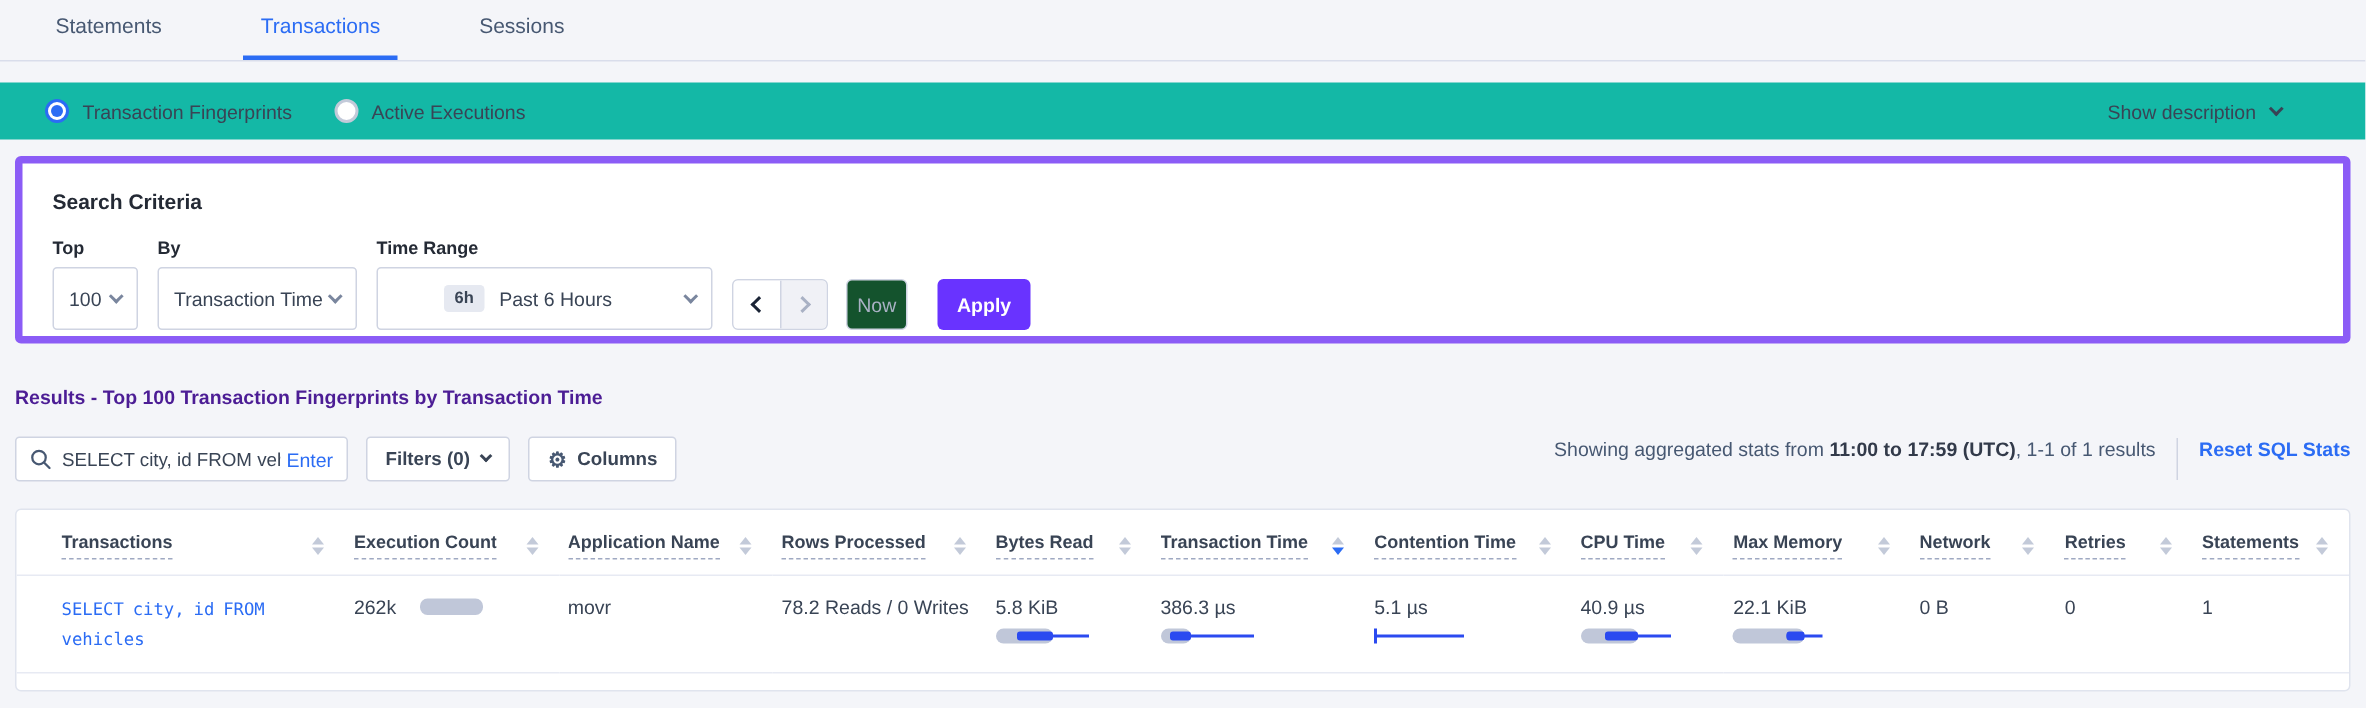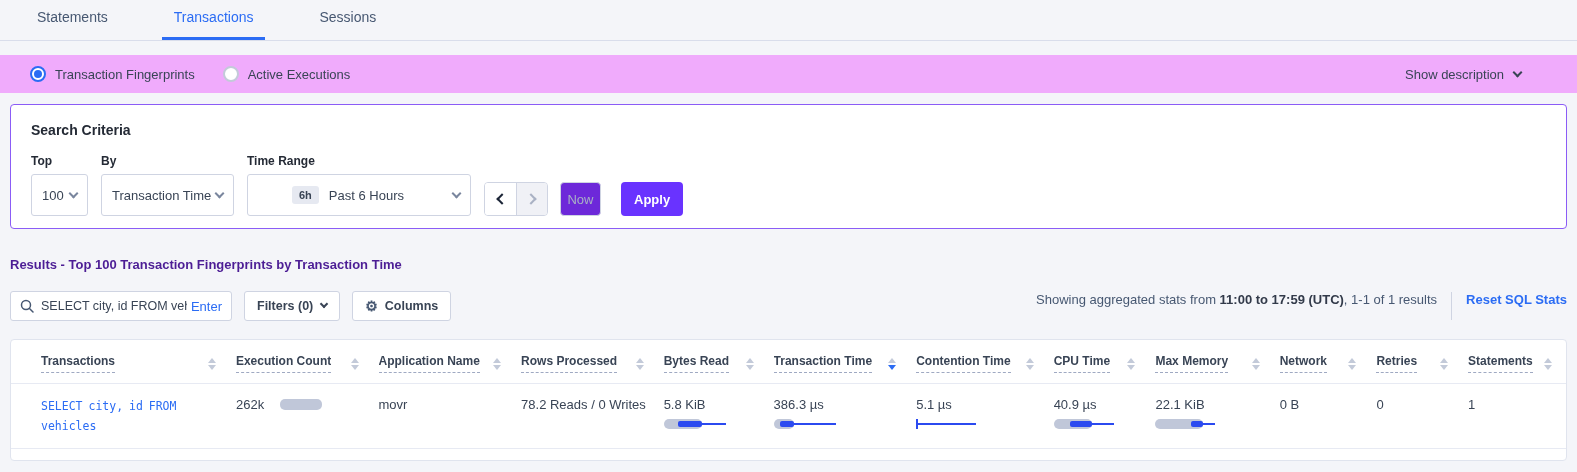--- a/index.html
+++ b/index.html
@@ -8,50 +8,50 @@
     font-family:"Liberation Sans", sans-serif;
     background:#f4f5f9;
     color:#394455;
     overflow:hidden;
   }
   
   .tabs-row { height:41px; display:flex; align-items:flex-end; padding-left:25px; border-bottom:1px solid #d9ddeb; }
   .tab { font-size:14px; color:#475872; padding:0 12px 12px 12px; margin-right:42px; cursor:pointer; border-bottom:3px solid transparent; }
   .tab.active { color:#2b6cf4; border-bottom-color:#2b6cf4; }
   
-  .toggle-band { margin-top:14px; height:38px; background:#f0abfc; display:flex; align-items:center; padding:0 56px 0 30px; }
+  .toggle-band { margin-top:14px; height:38px; background:#14b8a6; display:flex; align-items:center; padding:0 56px 0 30px; }
   .radio-opt { display:flex; align-items:center; margin-right:28px; cursor:pointer; }
   .radio { width:16px; height:16px; border-radius:50%; display:flex; align-items:center; justify-content:center; background:#fff; }
   .radio.sel { border:2px solid #2b6cf4; }
   .radio.sel .dot { width:8px; height:8px; border-radius:50%; background:#2b6cf4; }
   .radio.unsel { border:2px solid #c3cad9; }
   .radio-label { font-size:13px; color:#394455; margin-left:9px; }
   .show-desc { margin-left:auto; display:flex; align-items:center; font-size:13px; color:#394455; cursor:pointer; }
   .chev { width:7px; height:7px; border-right:2px solid #556079; border-bottom:2px solid #556079; transform:rotate(45deg); display:inline-block; margin-top:-4px; }
   .show-desc .chev { margin-left:10px; border-color:#394455; }
   
-  .criteria-card { margin:11px 10px 0 10px; height:125px; background:#fff; border:1px solid #8b5cf6; border-radius:4px; padding:17px 20px; }
+  .criteria-card { margin:11px 10px 0 10px; height:125px; background:#fff; border:5px solid #8b5cf6; border-radius:4px; padding:17px 20px; }
   .criteria-title { font-size:14px; font-weight:bold; color:#242a35; }
   .criteria-controls { display:flex; align-items:flex-end; margin-top:16px; }
   .ctrl-group { margin-right:13px; }
   .ctrl-label { font-size:12px; font-weight:bold; color:#242a35; margin-bottom:6px; }
   .dropdown { height:42px; background:#fff; border:1px solid #cfd4e2; border-radius:3px; display:flex; align-items:center; padding:0 10px; font-size:13px; color:#394455; cursor:pointer; }
   .dropdown .chev { margin-left:auto; border-color:#7a869e; }
   .dd-top { width:57px; }
   .dd-by { width:133px; }
   .dd-range { width:224px;padding-left:44px; }
   .range-badge { background:#e6e9f1; color:#394455; font-size:11px; font-weight:bold; border-radius:3px; padding:3px 7px; margin-right:10px; }
   .arrow-group { display:flex; border:1px solid #cfd4e2; border-radius:4px; overflow:hidden; height:34px; margin-right:12px; }
   .arrow-btn { width:31px; display:flex; align-items:center; justify-content:center; cursor:pointer; background:#fff; }
   .arrow-btn + .arrow-btn { border-left:1px solid #cfd4e2; }
   .arrow-btn.disabled { background:#f0f1f6; cursor:default; }
   .arr { width:8px; height:8px; display:inline-block; }
   .arr.left { border-left:2.5px solid #1b2436; border-bottom:2.5px solid #1b2436; transform:rotate(45deg); margin-left:3px; }
   .arr.right { border-left:2.5px solid #a9b1c4; border-bottom:2.5px solid #a9b1c4; transform:rotate(-135deg); margin-right:3px; }
-  .now-btn { height:34px; width:41px; border:1px solid #cfd4e2; border-radius:4px; background:#6d28d9; color:#a9b1c4; font-size:13px; display:flex; align-items:center; justify-content:center; margin-right:20px; cursor:pointer; }
+  .now-btn { height:34px; width:41px; border:1px solid #cfd4e2; border-radius:4px; background:#14532d; color:#a9b1c4; font-size:13px; display:flex; align-items:center; justify-content:center; margin-right:20px; cursor:pointer; }
   .apply-btn { height:34px; padding:0 13px; background:#6933ff; border:none; border-radius:4px; color:#fff; font-size:13px; font-weight:bold; cursor:pointer; font-family:"Liberation Sans", sans-serif; }
   
   .results-heading { margin:28px 10px 0 10px; font-size:13px; font-weight:bold; color:#4c1d95; }
   .results-controls { margin:19px 10px 0 10px; display:flex; align-items:center; }
   .search-box { width:222px; height:30px; background:#fff; border:1px solid #cfd4e2; border-radius:3px; display:flex; align-items:center; padding:0 9px; }
   .search-box input { border:none; outline:none; flex:1; min-width:0; font-size:12.5px; color:#394455; font-family:"Liberation Sans", sans-serif; margin-left:7px; background:transparent; }
   .enter-label { color:#2b6cf4; font-size:13px; margin-left:4px; cursor:pointer; }
   .btn-light { height:30px; background:#fff; border:1px solid #cfd4e2; border-radius:3px; display:flex; align-items:center; padding:0 12px; font-size:12.5px; font-weight:bold; color:#394455; cursor:pointer; margin-left:12px; }
   .btn-light .chev { margin-left:8px; border-color:#394455; width:6px; height:6px; }
   .gear { font-size:14px; color:#475872; margin-right:7px; line-height:1; }

